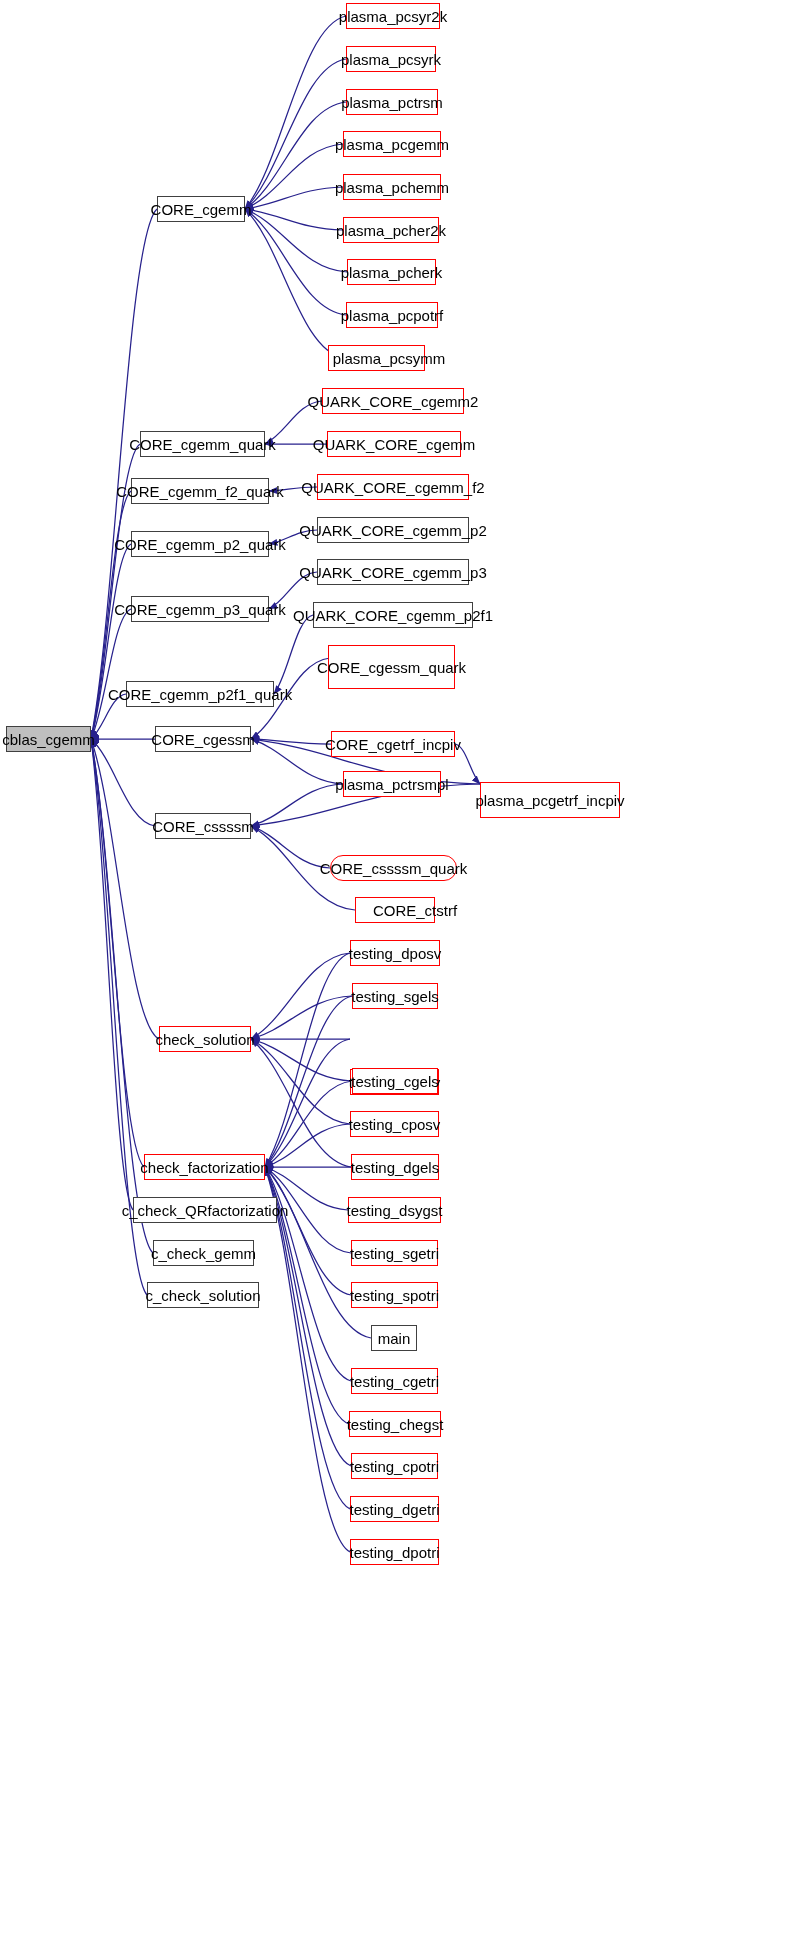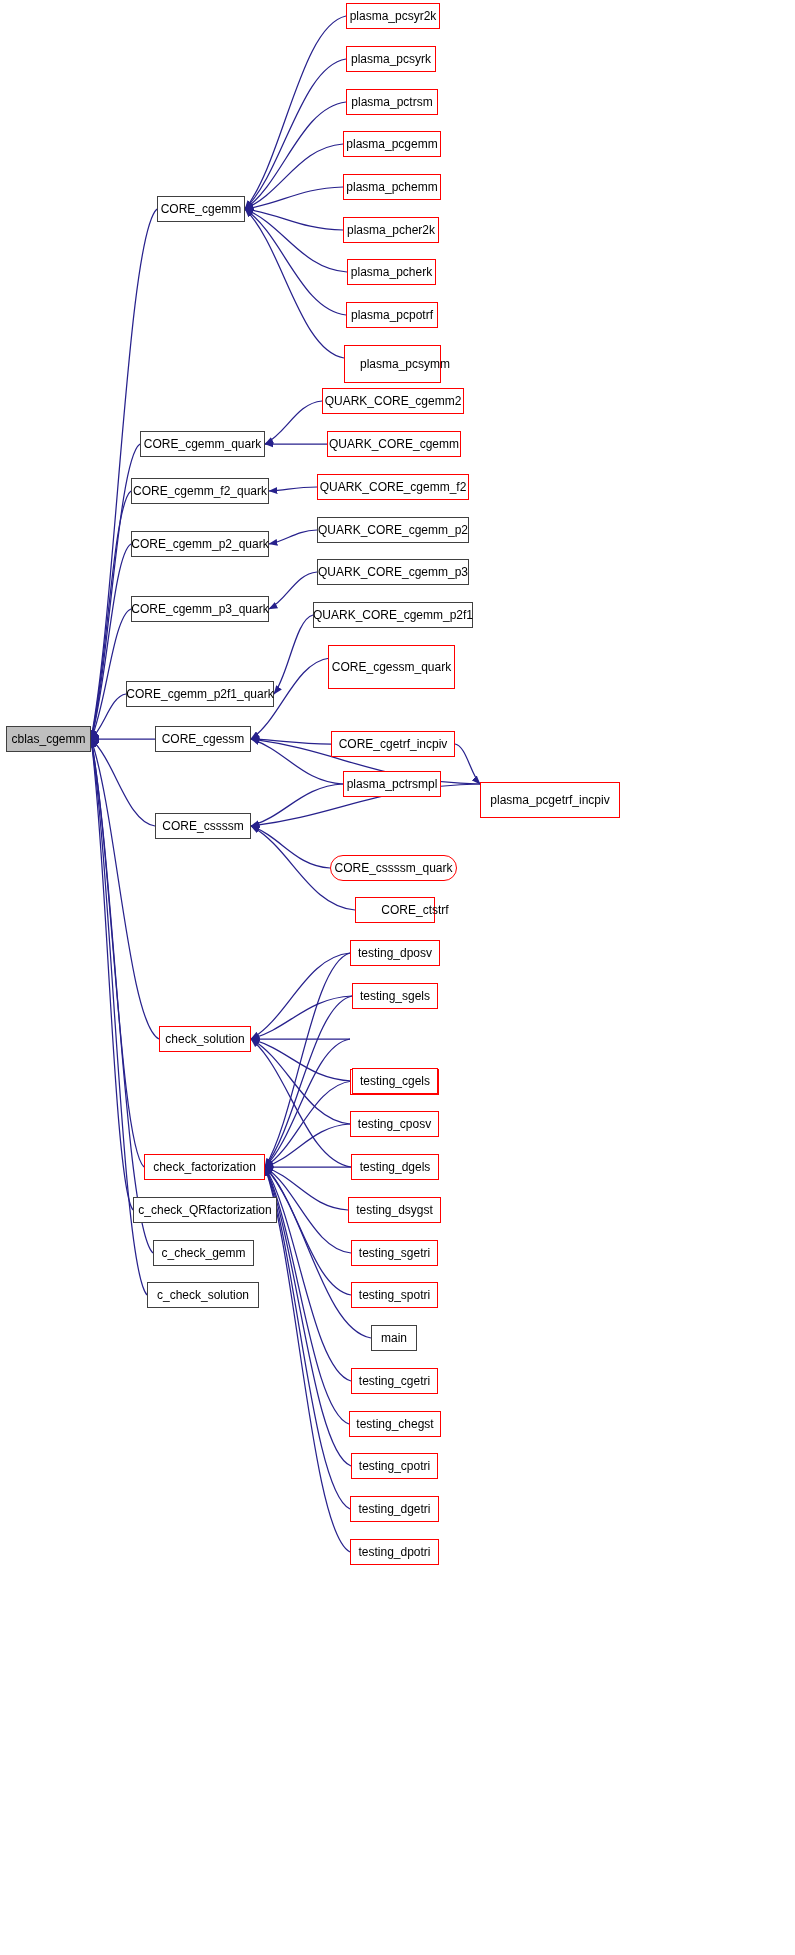--- a/index.html
+++ b/index.html
@@ -1,20 +1,20 @@
 <!DOCTYPE html>
 <html><head>
 <meta charset="utf-8">
 <style>
   html,body{margin:0;padding:0;background:#ffffff;}
   body{font-family:"Liberation Sans", sans-serif;}
   #graph{position:relative;width:795px;height:1955px;background:#ffffff;overflow:hidden;}
   #edges{position:absolute;left:0;top:0;width:795px;height:1955px;pointer-events:none;}
   .node{position:absolute;box-sizing:border-box;display:flex;align-items:center;
-        justify-content:center;background:#ffffff;font-size:12px;color:#000000;
+        justify-content:center;background:#ffffff;font-size:15px;color:#000000;
         line-height:1;white-space:nowrap;}
   .node.red{border:1.4px solid #ff0000;}
   .node.black{border:1.4px solid #404040;}
   .node.root{border:1.6px solid #404040;background:#bfbfbf;}
   .node span{display:block;}
 </style>
 </head>
 <body>
 
 <div id="graph">
@@ -103,21 +103,21 @@
       </div>
       <div class="node red" style="left: 343px; top: 217px; width: 96px; height: 26px;">
         <span>plasma_pcher2k</span>
       </div>
       <div class="node red" style="left: 347px; top: 259px; width: 89px; height: 26px;">
         <span>plasma_pcherk</span>
       </div>
       <div class="node red" style="left: 346px; top: 302px; width: 92px; height: 26px;">
         <span>plasma_pcpotrf</span>
       </div>
-      <div class="node red" style="left: 344px; top: 345px; width: 97px; height: 38px; padding-left: 25px;">
+      <div class="node red" style="left: 328px; top: 345px; width: 97px; height: 26px; padding-left: 25px;">
         <span>plasma_pcsymm</span>
       </div>
       <div class="node black" style="left: 157px; top: 196px; width: 88px; height: 26px;">
         <span>CORE_cgemm</span>
       </div>
       <div class="node red" style="left: 322px; top: 388px; width: 142px; height: 26px;">
         <span>QUARK_CORE_cgemm2</span>
       </div>
       <div class="node red" style="left: 327px; top: 431px; width: 134px; height: 26px;">
         <span>QUARK_CORE_cgemm</span>

